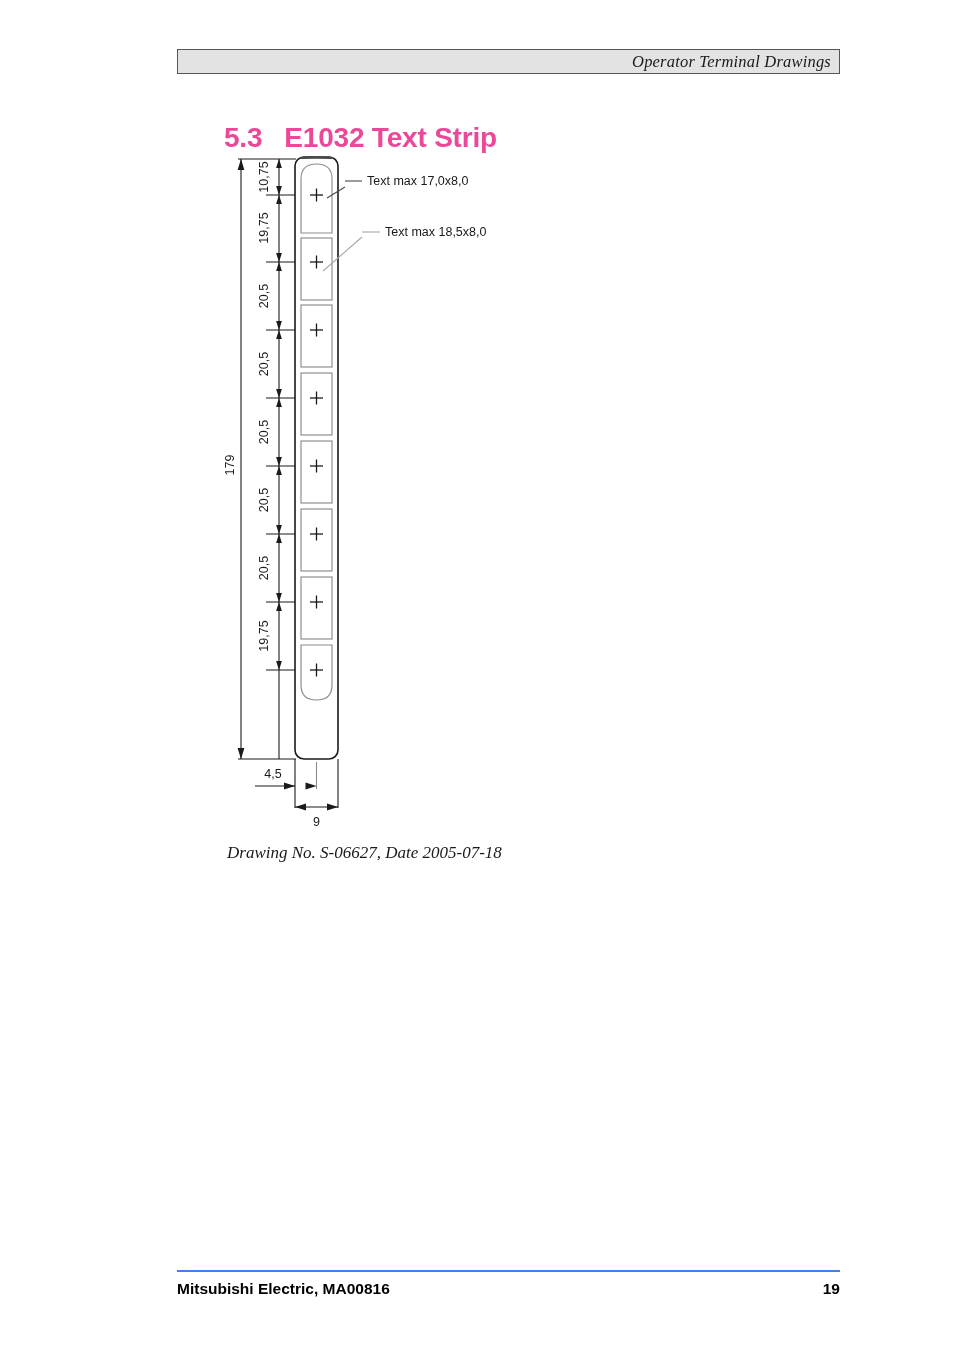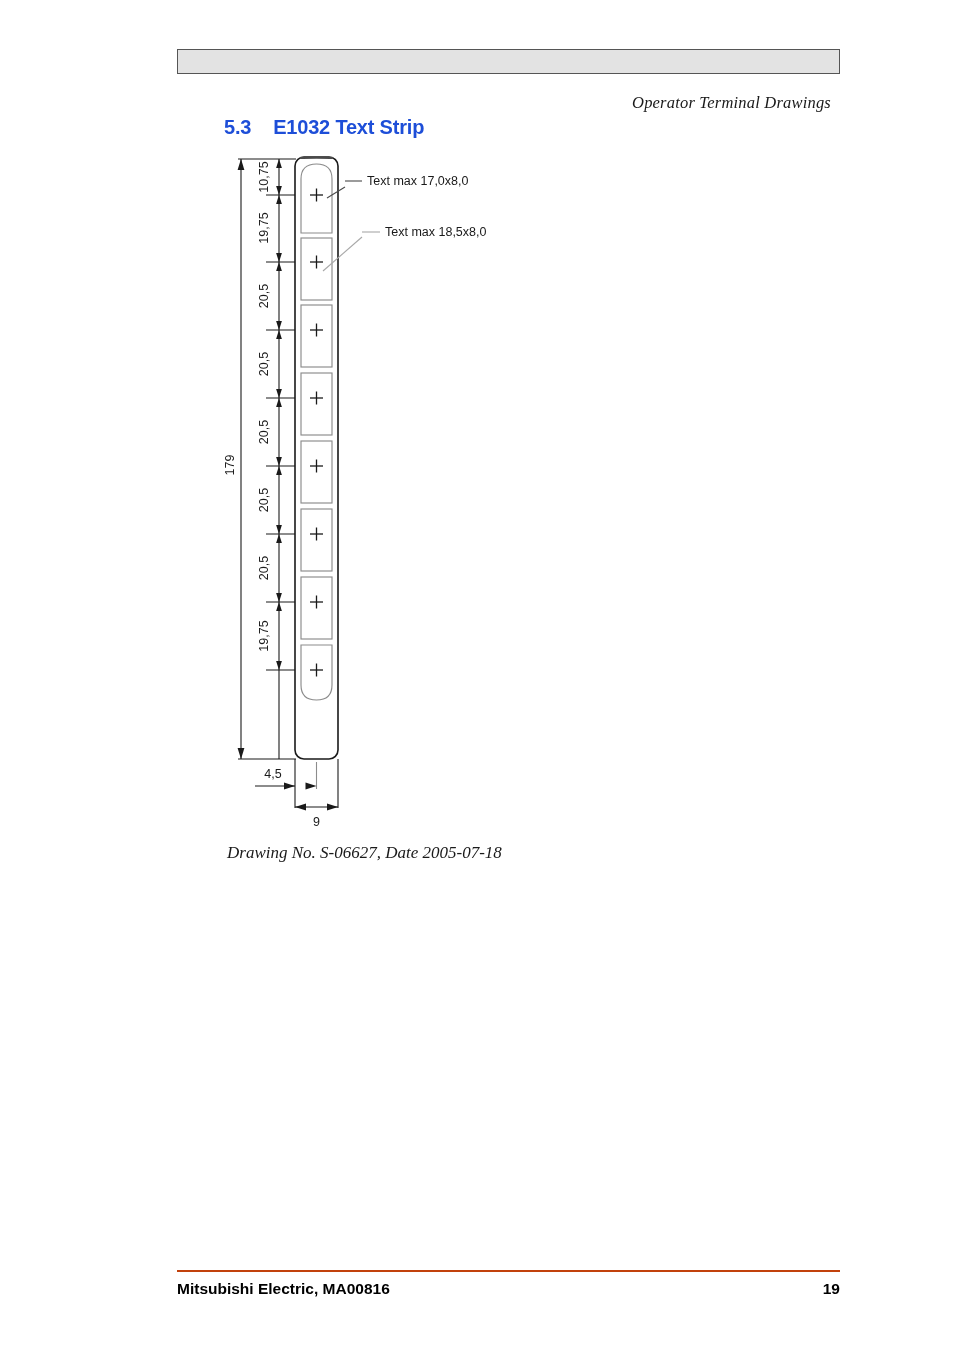--- a/index.html
+++ b/index.html
@@ -30,33 +30,32 @@
   #page-header .header-text {
     position: absolute;
     right: 8px;
     top: 2px;
     font-family: "Liberation Serif", serif;
     font-style: italic;
     font-size: 16.5px;
     letter-spacing: 0.2px;
     white-space: nowrap;
     color: #1a1a1a;
-    margin-top: 41px;
   }
 
   
   #section-heading {
     position: absolute;
     left: 224px;
     top: 103px;
-    font-size: 20px;
+    font-size: 28px;
     font-weight: bold;
     letter-spacing: -0.2px;
     white-space: nowrap;
-    color: #1d4ed8;
+    color: #ec4899;
   }
   #section-heading .sec-num { margin-right: 22px; }
 
   
   #drawing {
     position: absolute;
     left: 210px;
     top: 148px;
     width: 560px;
     height: 680px;
@@ -76,21 +75,21 @@
     color: #1a1a1a;
   }
 
   
   #page-footer {
     position: absolute;
     left: 177px;
     top: 1270px;
     width: 663px;
     height: 34px;
-    border-top: 2px solid #c2410c;
+    border-top: 2px solid #3b82f6;
   }
   #page-footer .footer-left {
     position: absolute;
     left: 0;
     top: 8px;
     font-size: 15.5px;
     font-weight: bold;
     white-space: nowrap;
   }
   #page-footer .footer-right {

